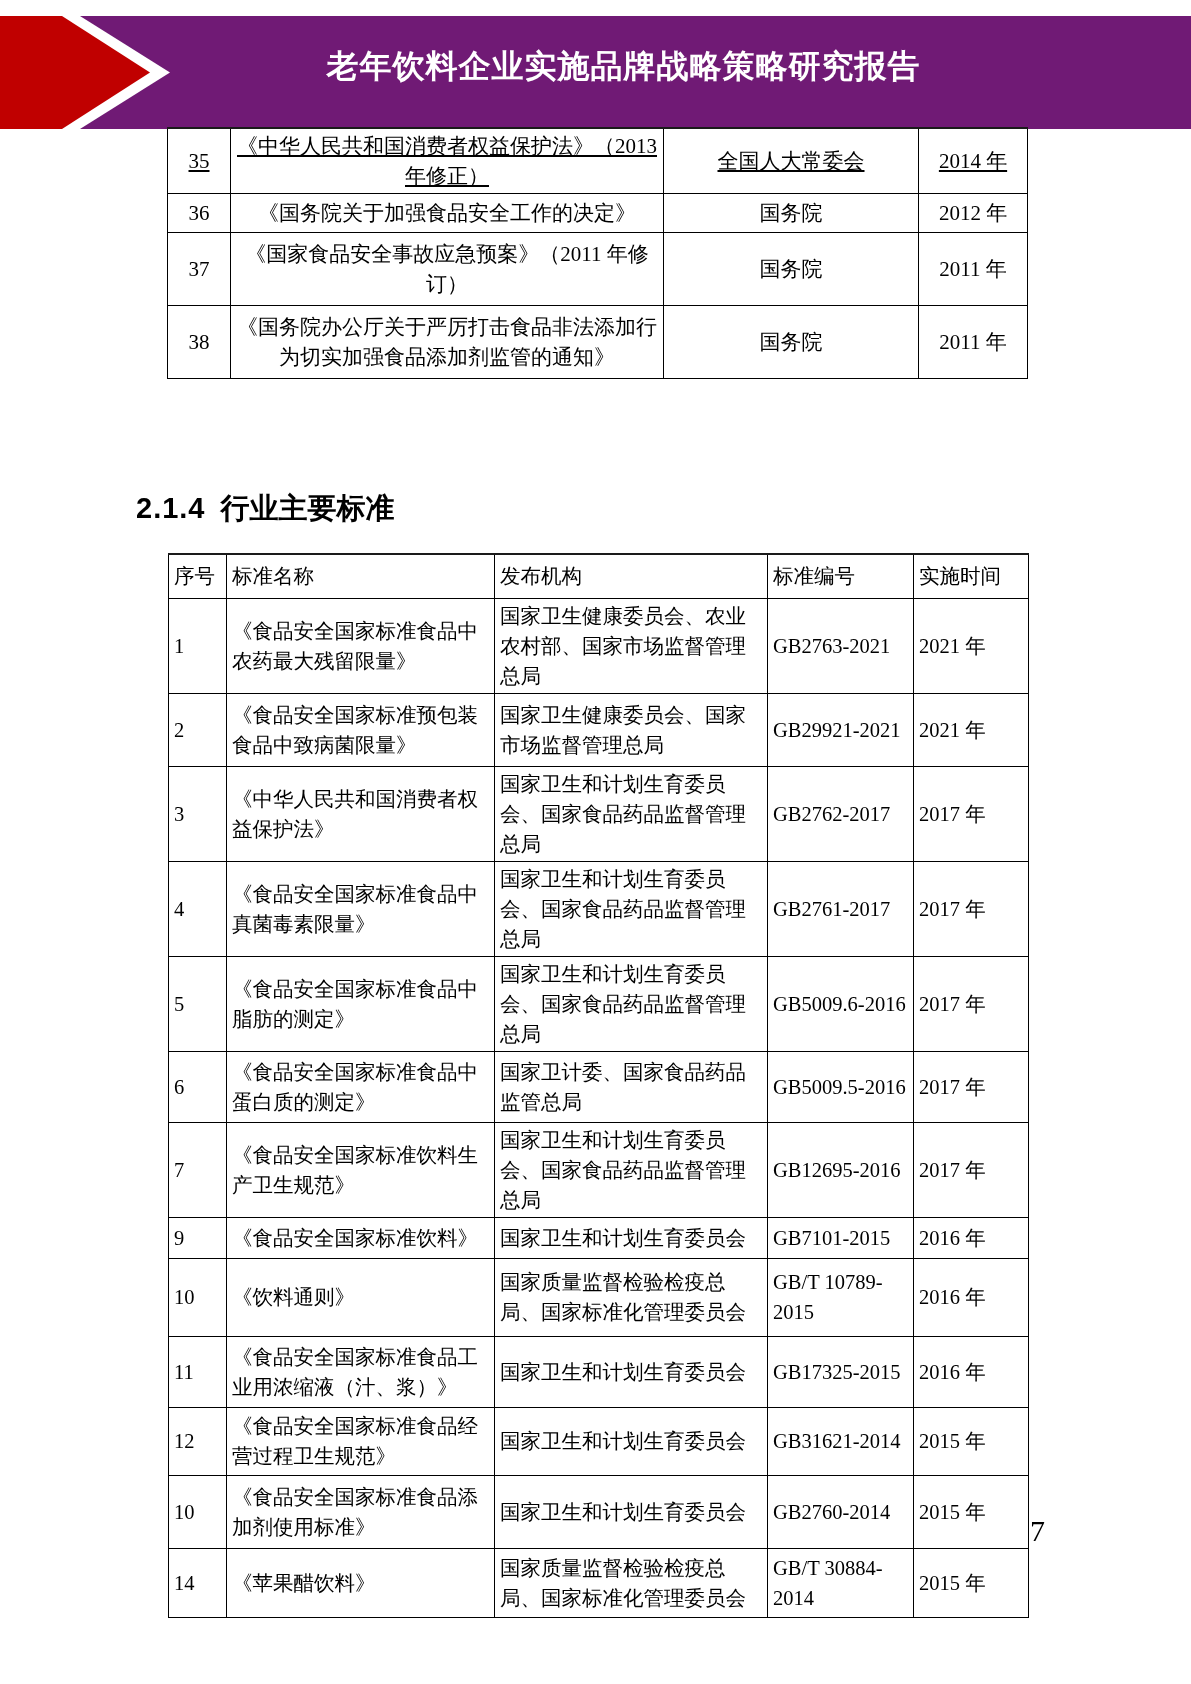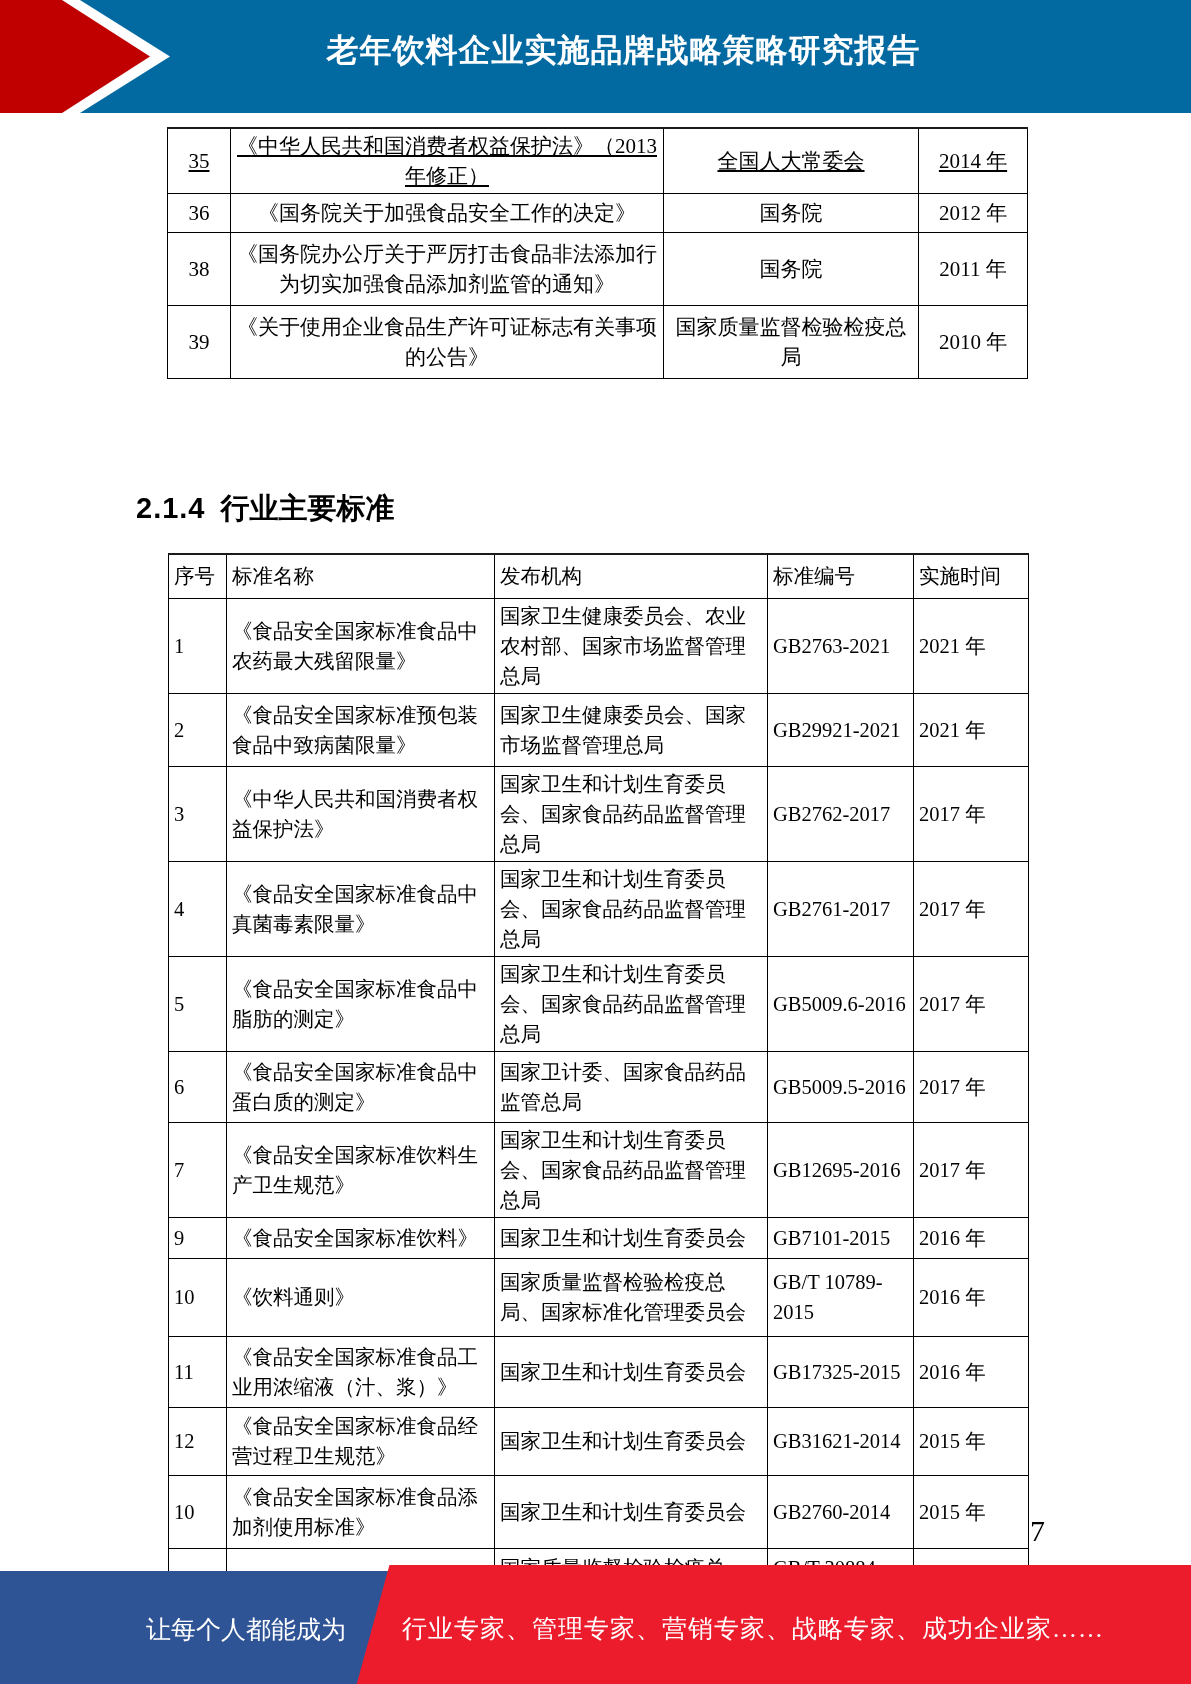--- a/index.html
+++ b/index.html
@@ -1,20 +1,20 @@
 <!DOCTYPE html>
 <html><head>
 <meta charset="utf-8">
 <style>
   html,body{margin:0;padding:0;background:#fff;}
   .page{position:relative;width:1191px;height:1684px;background:#ffffff;overflow:hidden;
         font-family:"Liberation Serif","DejaVu Serif",serif;color:#000;}
 
   
-  .hdr{position:absolute;left:0;top:0;width:1191px;height:113px;background:#0369a1;}
+  .hdr{position:absolute;left:0;top:16px;width:1191px;height:113px;background:#701a75;}
   .chev{position:absolute;left:0;top:0;width:210px;height:113px;}
   .chev-white{background:#ffffff;clip-path:polygon(0 0,80px 0,170px 50%,80px 100%,0 100%);}
   .chev-red{background:#C00000;clip-path:polygon(0 0,62px 0,150px 50%,62px 100%,0 100%);}
   .hdr-title{position:absolute;left:0;top:29px;width:100%;box-sizing:border-box;padding-left:56px;
              text-align:center;color:#fff;font-family:"Liberation Sans","DejaVu Sans",sans-serif;
              font-weight:bold;font-size:32px;letter-spacing:1px;white-space:nowrap;}
 
   
   table{border-collapse:collapse;table-layout:fixed;position:absolute;
         border:1px solid #000;border-top:2px solid #1a1a1a;}
@@ -91,30 +91,30 @@
           <td>全国人大常委会</td>
           <td>2014 年</td>
         </tr>
         <tr>
           <td>36</td>
           <td>《国务院关于加强食品安全工作的决定》</td>
           <td>国务院</td>
           <td>2012 年</td>
         </tr>
         <tr>
+          <td>37</td>
+          <td>《国家食品安全事故应急预案》（2011 年修订）</td>
+          <td>国务院</td>
+          <td>2011 年</td>
+        </tr>
+        <tr>
           <td>38</td>
           <td>《国务院办公厅关于严厉打击食品非法添加行为切实加强食品添加剂监管的通知》</td>
           <td>国务院</td>
           <td>2011 年</td>
-        </tr>
-        <tr>
-          <td>39</td>
-          <td>《关于使用企业食品生产许可证标志有关事项的公告》</td>
-          <td>国家质量监督检验检疫总局</td>
-          <td>2010 年</td>
         </tr>
       </tbody>
     </table>
 
   <h2 class="sec-h"><span class="num">2.1.4</span><span>行业主要标准</span></h2>
 
   <table id="std-table">
     <colgroup>
       <col style="width:58px">
         <col style="width:268px">
@@ -221,20 +221,14 @@
           <td>《苹果醋饮料》</td>
           <td>国家质量监督检验检疫总局、国家标准化管理委员会</td>
           <td>GB/T 30884-2014</td>
           <td>2015 年</td>
         </tr>
       </tbody>
     </table>
 
   <div class="pagenum">7</div>
 
-  <div class="ftr">
-    <div class="f-blue"></div>
-    <div class="f-red"></div>
-    <div class="f-left">让每个人都能成为</div>
-    <div class="f-right">行业专家、管理专家、营销专家、战略专家、成功企业家……</div>
-  </div>
 
 </div>
 
 </body></html>

